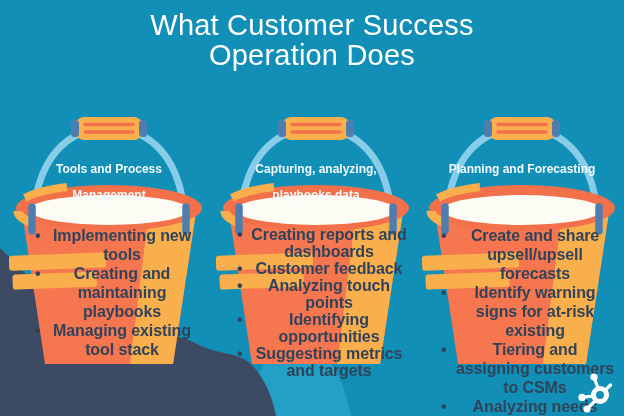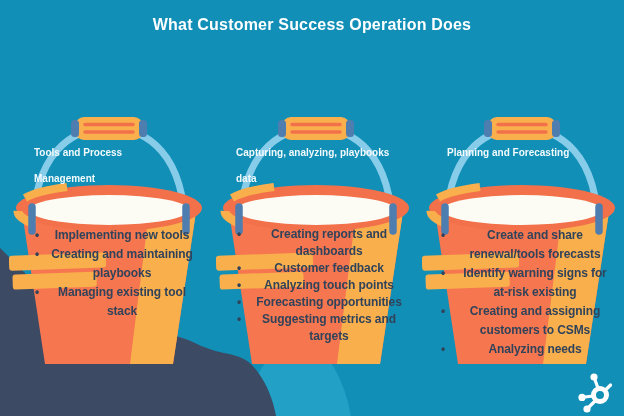--- a/index.html
+++ b/index.html
@@ -12,50 +12,51 @@
   }
   .hills{position:absolute;left:0;top:0;width:624px;height:416px;}
   .title{
     position:absolute;
     left:50%;top:10px;
     transform:translateX(-50%);
     width:330px;
     margin:0;
     text-align:center;
     color:var(--title-text);
-    font-size:16px;
-    font-weight:bold;
+    font-size:29px;
+    font-weight:normal;
     line-height:30px;
     letter-spacing:.2px;
   }
   .bucket{position:absolute;top:112px;width:200px;height:264px;}
   .bucket.b1{left:9px;}
   .bucket.b2{left:216px;}
   .bucket.b3{left:422px;}
   .bucket-art{position:absolute;left:0;top:0;width:200px;height:264px;display:block;}
   .heading{
     position:absolute;
-    top:28px;left:50%;
+    top:44px;left:50%;
     transform:translateX(-50%);
+    text-align:center;
     color:var(--heading-text);
-    font-size:10px;
+    font-size:12px;
     font-weight:bold;
     line-height:26px;
   }
   .b1 .heading{width:150px;}
   .b2 .heading{width:160px;}
   .b3 .heading{width:150px;}
   .list{
     position:absolute;
     top:114px;left:50%;
     transform:translateX(-50%);
     margin:0;padding:0;
     list-style:none;
     color:var(--item-text);
-    font-size:12px;
+    font-size:16px;
     font-weight:bold;
     letter-spacing:-.1px;
     text-align:center;
   }
   .b1 .list{width:172px;line-height:19px;}
   .b2 .list{width:182px;line-height:17px;}
   .b3 .list{width:186px;line-height:19px;}
   .list li{position:relative;padding-left:26px;margin:0;}
   .list li::before{
     content:"\2022";
@@ -139,21 +140,21 @@
       <path class="s-yellow" stroke-width="9" d="M9,99 A91,22 0 0 0 26,112"></path>
       <ellipse class="c-oval" cx="100" cy="98" rx="80" ry="15"></ellipse>
       <path class="s-steel" d="M23,95 L23,119"></path>
       <path class="s-steel" d="M177,95 L177,119"></path>
     </svg>
     <div class="heading">Capturing, analyzing, playbooks data</div>
     <ul class="list">
       <li>Creating reports and dashboards</li>
       <li>Customer feedback</li>
       <li>Analyzing touch points</li>
-      <li>Forecasting opportunities</li>
+      <li>Identifying opportunities</li>
       <li>Suggesting metrics and targets</li>
     </ul>
   </div>
 
   <div class="bucket b3">
     <svg class="bucket-art" viewBox="0 0 200 264">
       <path class="s-handle" d="M24,120 C24,42 62,16 100,16 C138,16 176,42 176,120"></path>
       <rect class="c-yellow" x="66" y="5" width="68" height="23" rx="9"></rect>
       <path class="s-orange" d="M76,12.5 H124"></path>
       <path class="s-orange" d="M76,20 H124"></path>
@@ -167,23 +168,23 @@
       </g>
       <ellipse class="c-orange" cx="100" cy="96" rx="93" ry="23"></ellipse>
       <path class="s-yellow" stroke-width="8" d="M16,86 A91,21 0 0 1 58,75"></path>
       <path class="s-yellow" stroke-width="9" d="M9,99 A91,22 0 0 0 26,112"></path>
       <ellipse class="c-oval" cx="100" cy="98" rx="80" ry="15"></ellipse>
       <path class="s-steel" d="M23,95 L23,119"></path>
       <path class="s-steel" d="M177,95 L177,119"></path>
     </svg>
     <div class="heading">Planning and Forecasting</div>
     <ul class="list">
-      <li>Create and share renewal/tools forecasts</li>
+      <li>Create and share upsell/upsell forecasts</li>
       <li>Identify warning signs for at-risk existing</li>
-      <li>Creating and assigning customers to CSMs</li>
+      <li>Tiering and assigning customers to CSMs</li>
       <li>Analyzing needs</li>
     </ul>
   </div>
 
   <svg class="logo" viewBox="0 0 48 46">
     <g transform="translate(28,25)">
       <line x1="-2" y1="-7" x2="-5" y2="-15"></line>
       <circle class="ball" cx="-6" cy="-18" r="3.6"></circle>
       <line x1="-7" y1="1" x2="-15" y2="2"></line>
       <circle class="ball" cx="-18" cy="2.4" r="3.6"></circle>

